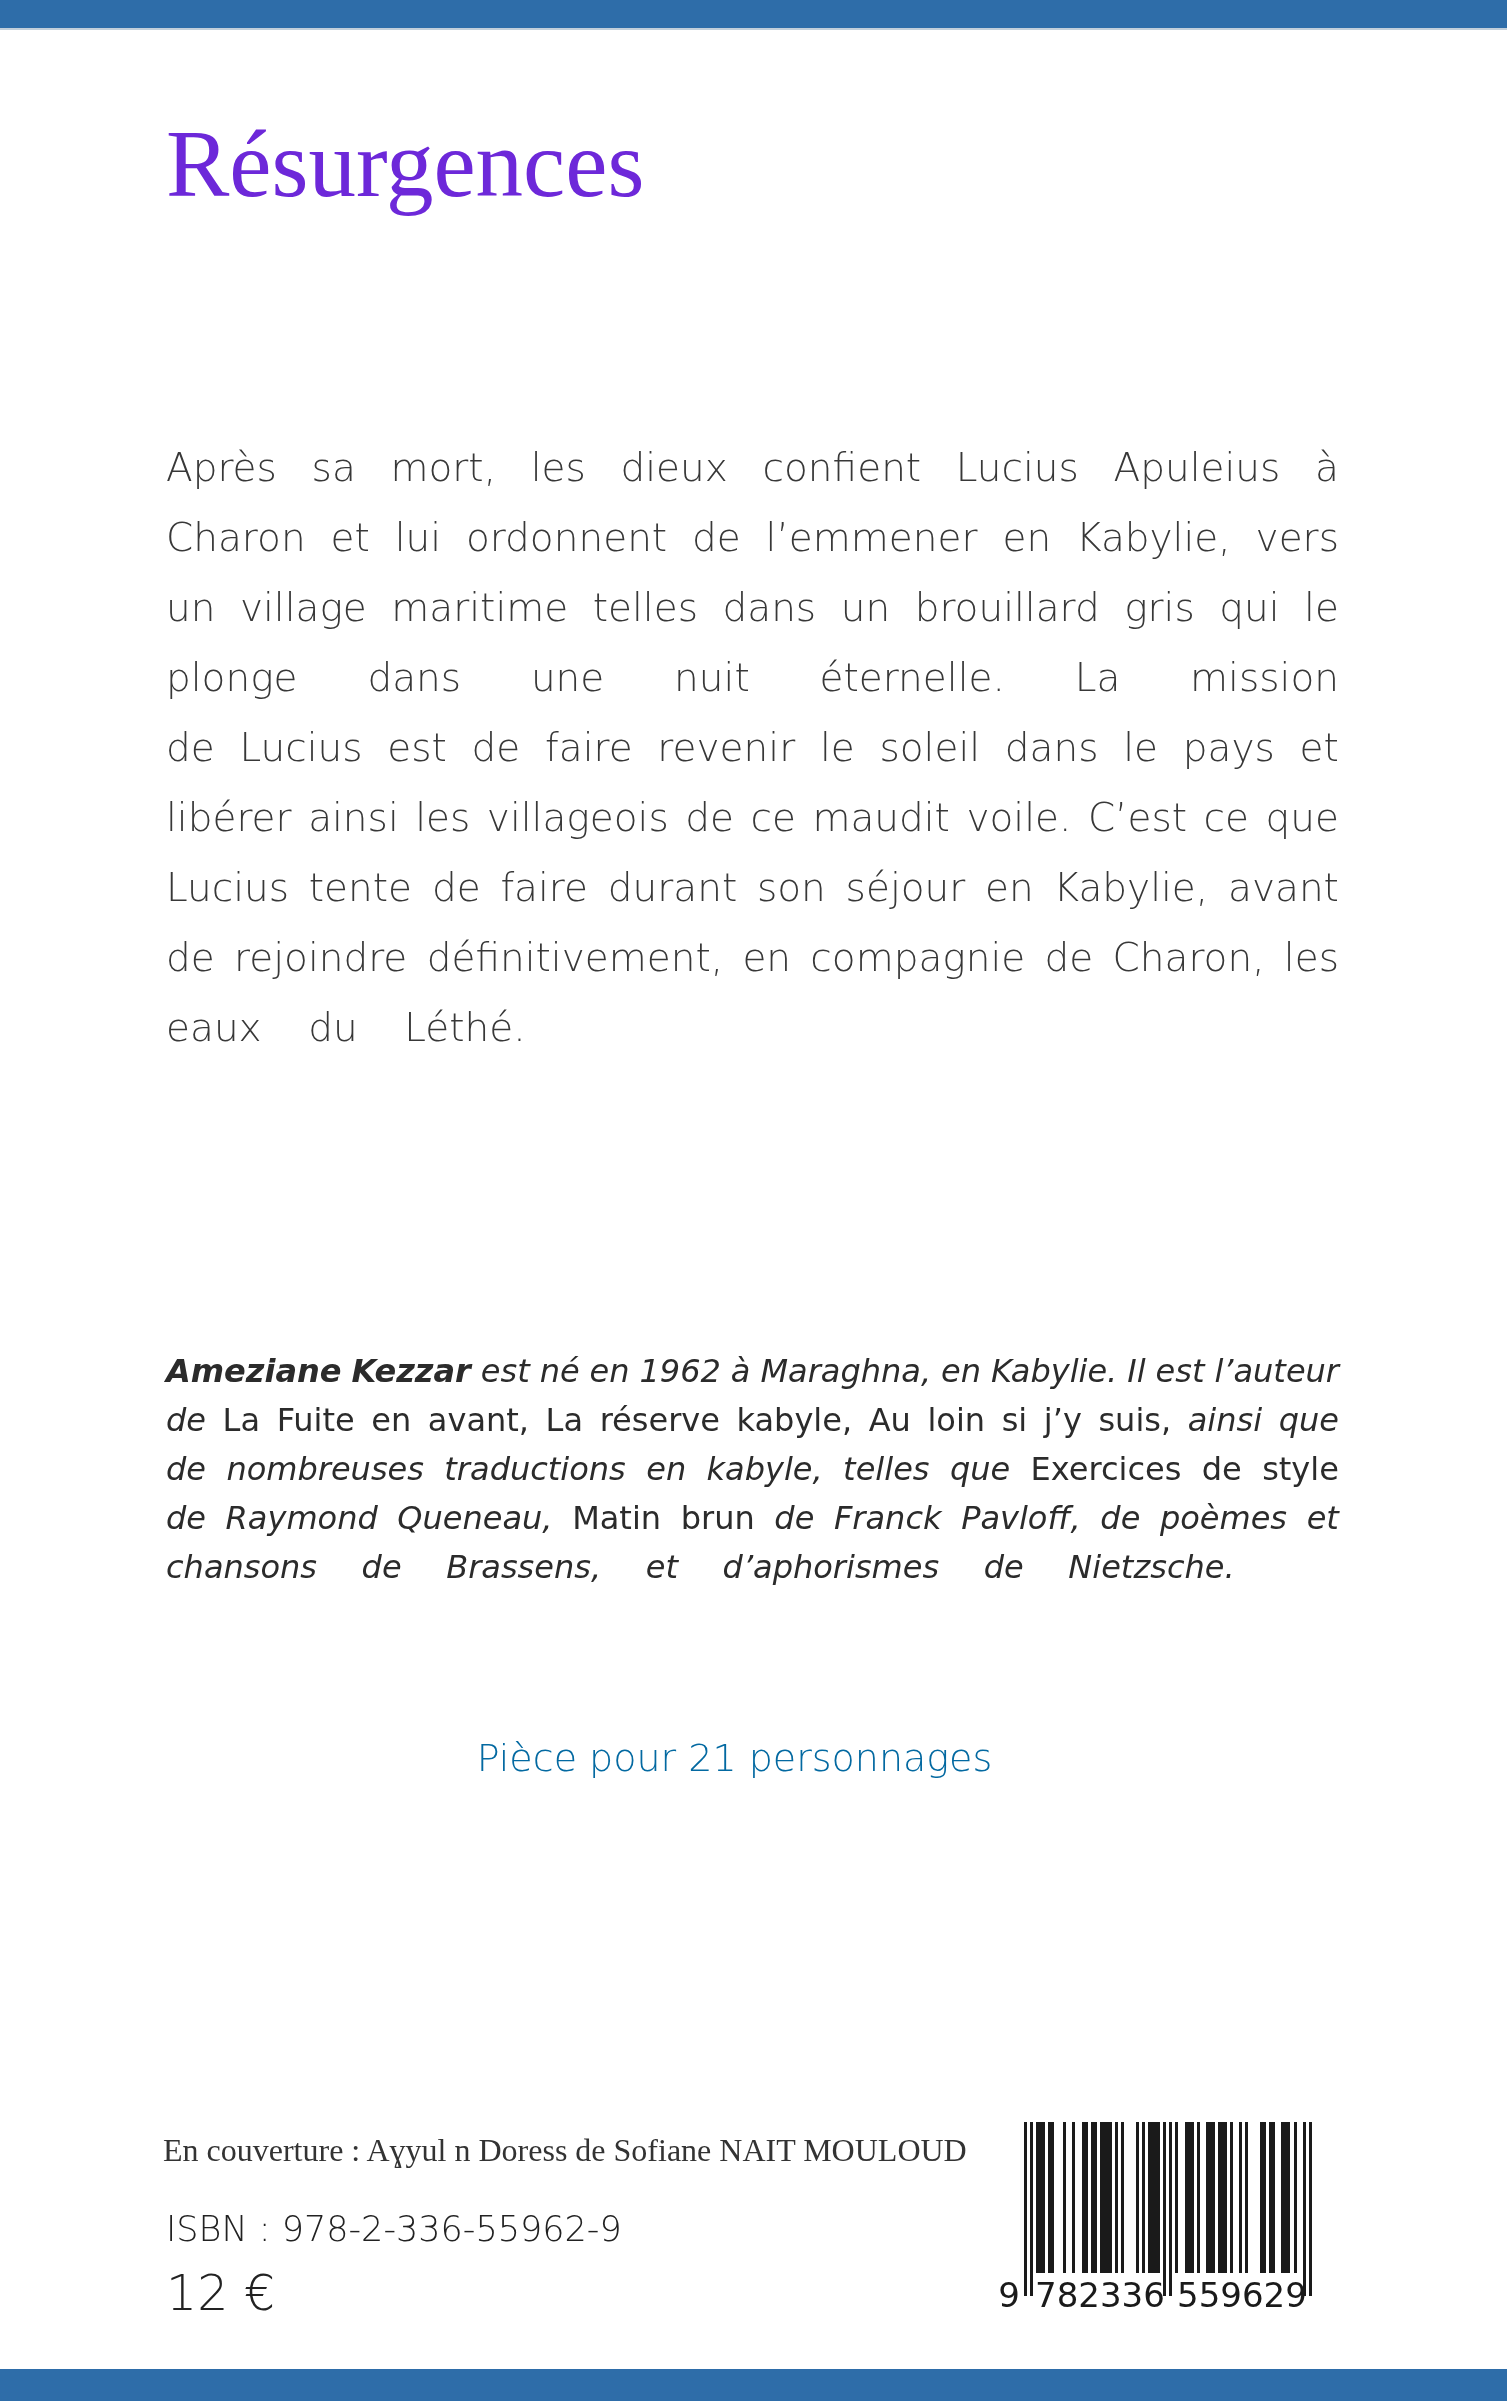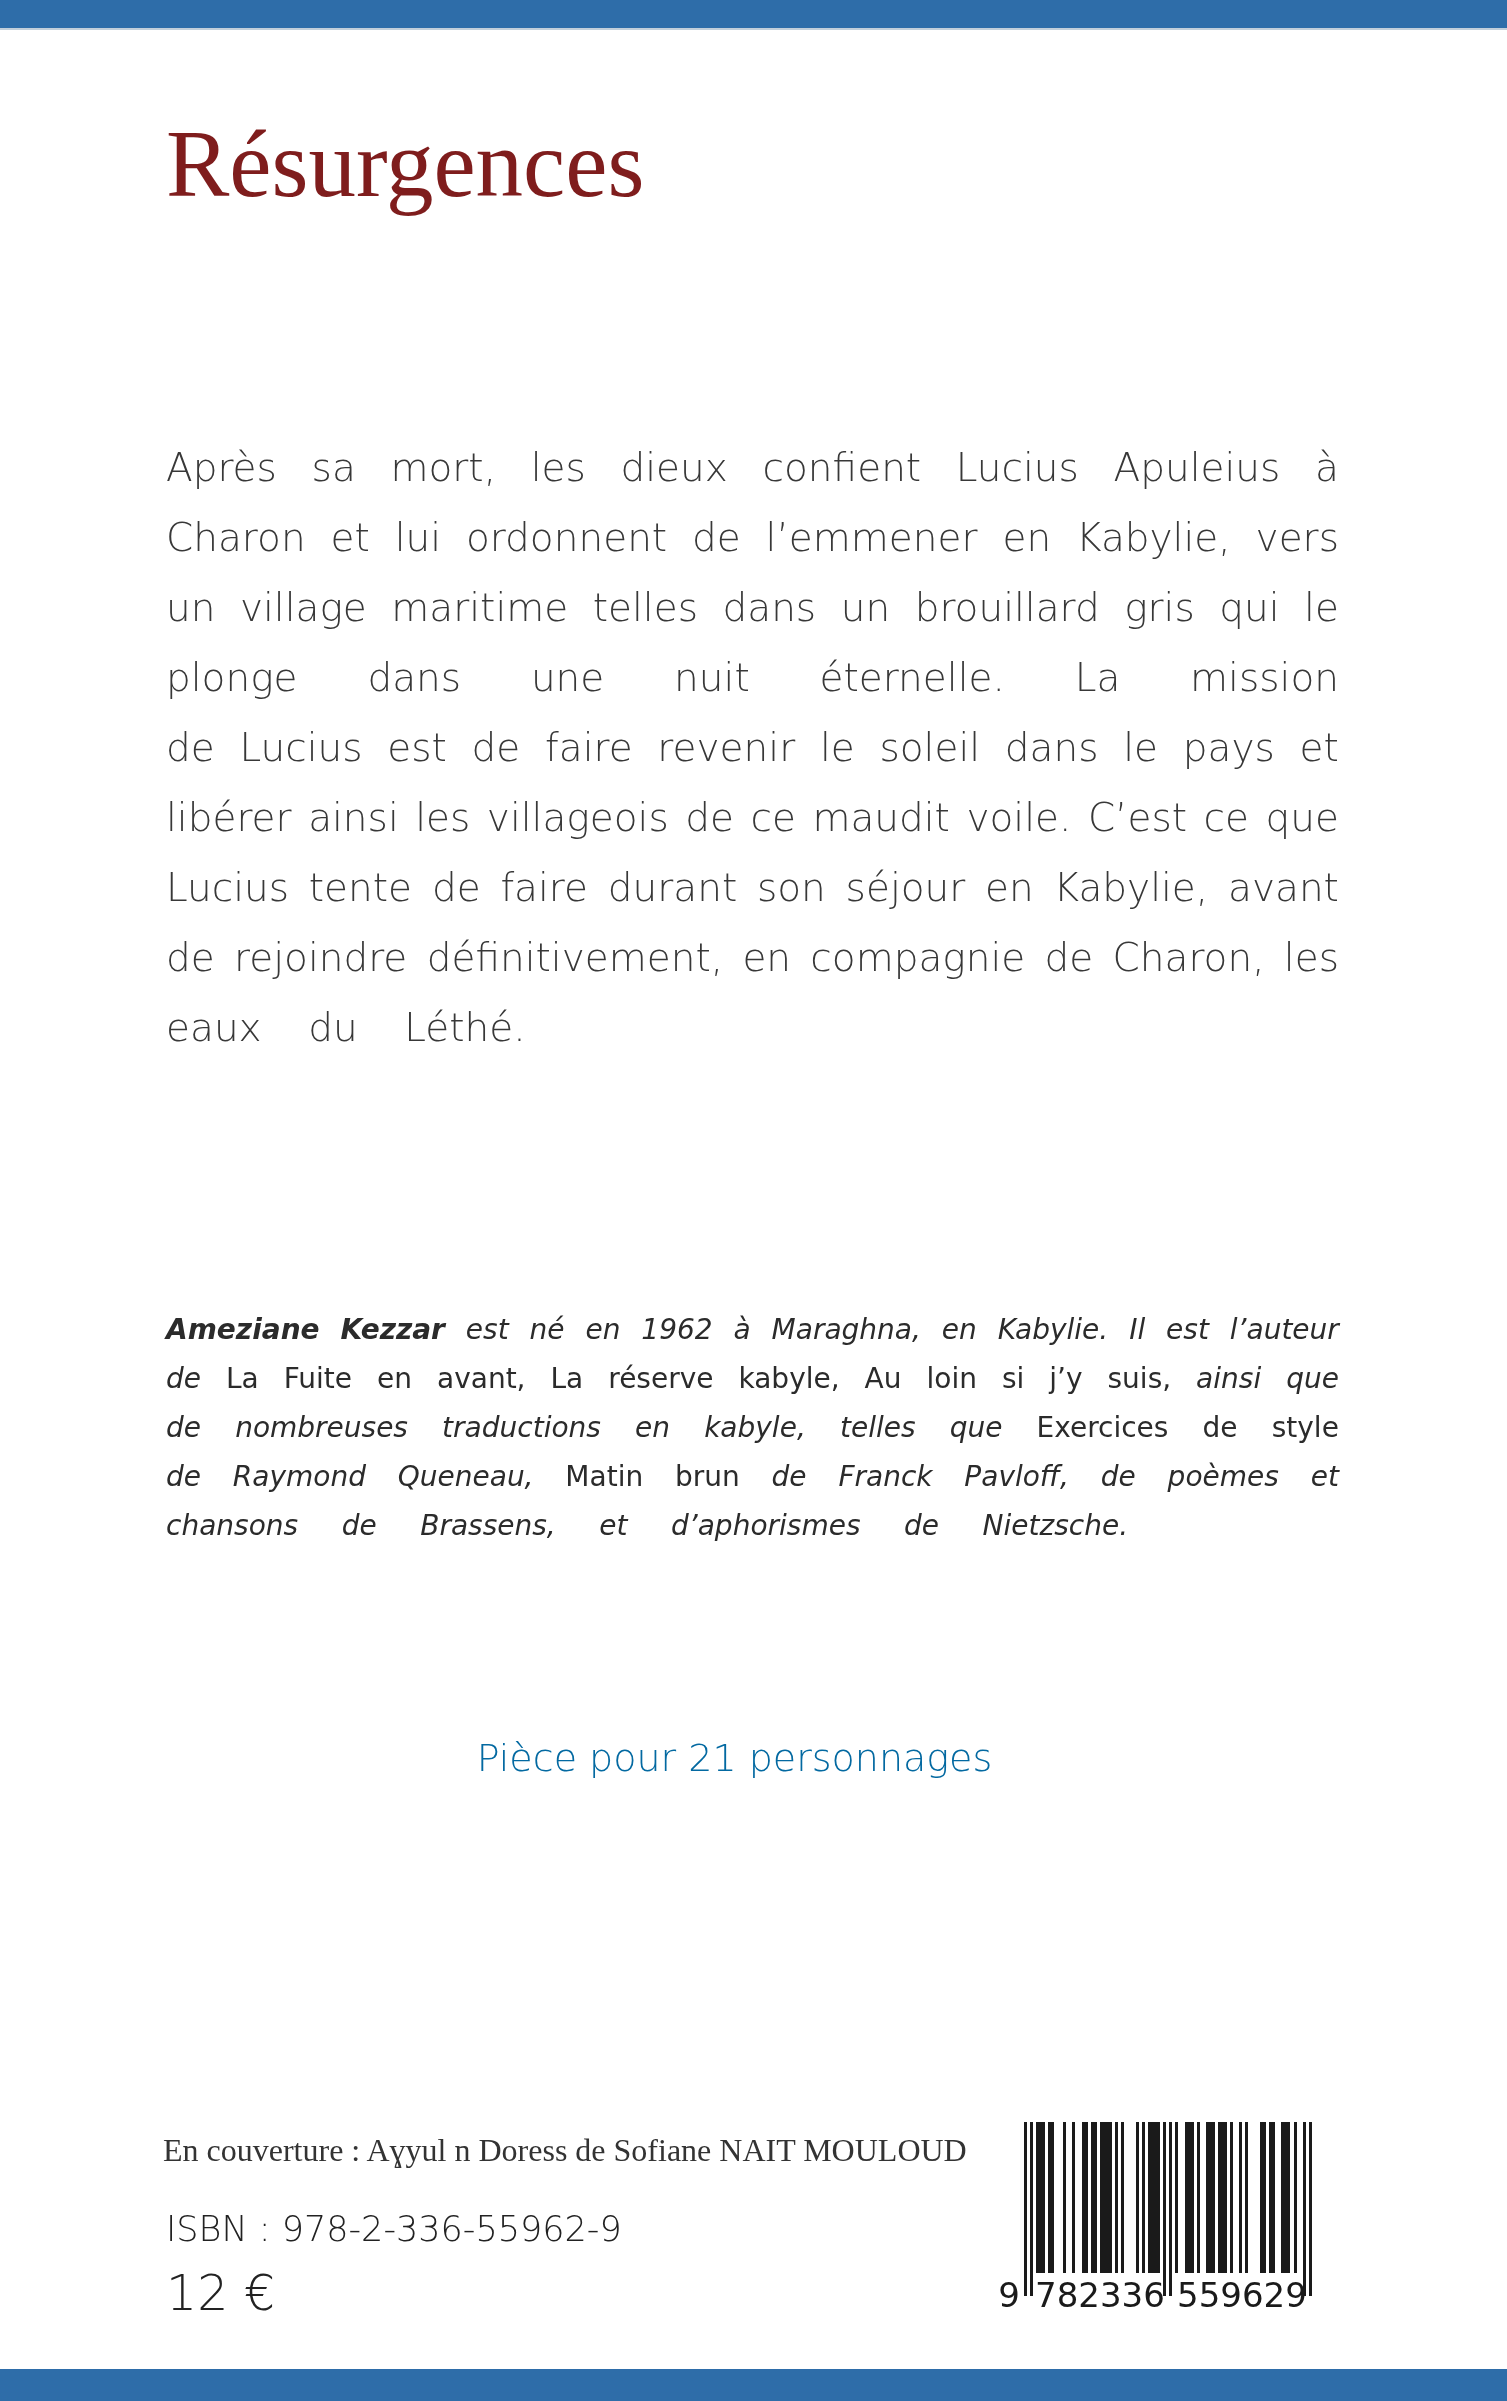--- a/index.html
+++ b/index.html
@@ -16,21 +16,21 @@
   .band.bottom{top:2369px;height:33px;}
 
   .book-title{
     position:absolute;left:166px;top:112px;
     font-family:"Liberation Serif",serif;
     font-size:95px;line-height:1.1;font-weight:400;
   }
 
   .textcol{position:absolute;left:166px;width:1173px;}
   .synopsis{top:433px;color:#383838;font-size:39px;font-weight:300;}
-  .bio{top:1305px;color:#2b2b2b;font-size:28px;}
+  .bio{top:1347px;color:#2b2b2b;font-size:32px;}
 
   .line{display:flex;justify-content:space-between;align-items:baseline;white-space:nowrap;}
   .synopsis .line{height:70px;line-height:70px;}
   .bio .line{height:49px;line-height:49px;}
   .line.last{justify-content:flex-start;gap:36px;}
   .line.last .w{margin-right:0.27em;}
   .w{white-space:nowrap;}
   .w.italic{font-style:italic;}
   .w.bold-italic{font-style:italic;font-weight:700;}
   .w.regular{font-style:normal;}
@@ -66,21 +66,21 @@
   .bc-g1{text-align:center;}
   .bc-g2{text-align:center;}
 </style>
 </head>
 <body>
 
 <div class="page">
 
   <div class="band top" style="background: rgb(46, 109, 169);"></div>
 
-  <div class="book-title" style="color: #7f1d1d;">Résurgences</div>
+  <div class="book-title" style="color: #6d28d9;">Résurgences</div>
 
   <div class="textcol synopsis">
       <div class="line">
         <span class="w regular">Après</span>
         <span class="w regular">sa</span>
         <span class="w regular">mort,</span>
         <span class="w regular">les</span>
         <span class="w regular">dieux</span>
         <span class="w regular">confient</span>
         <span class="w regular">Lucius</span>

